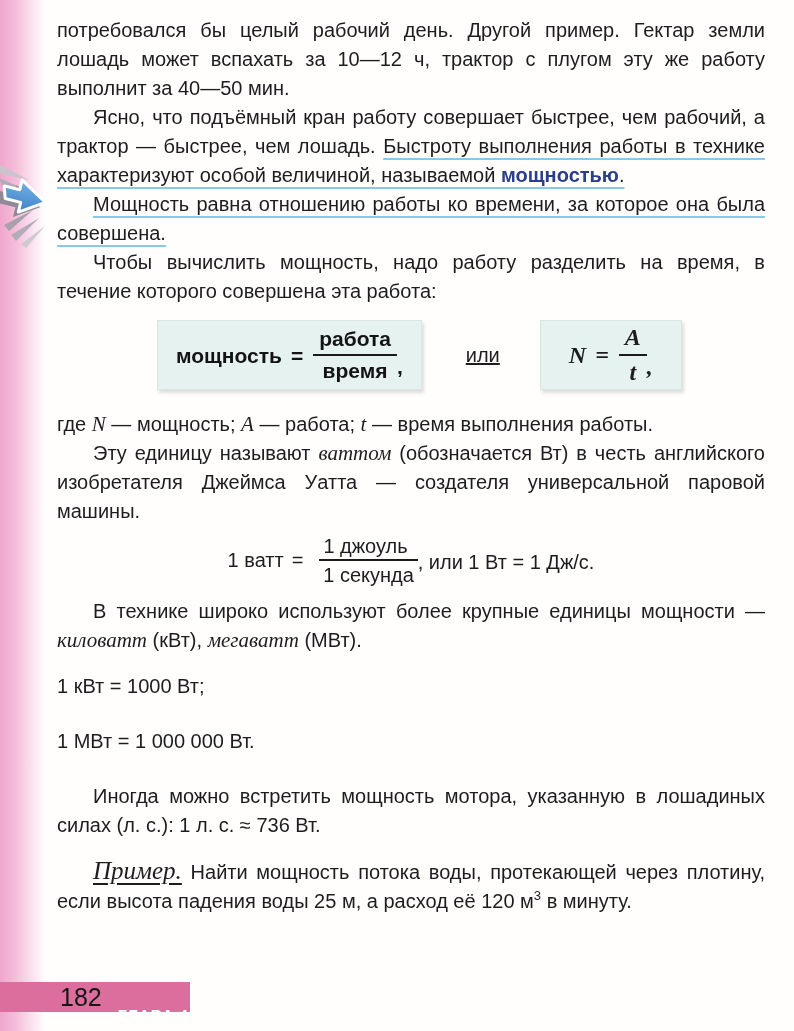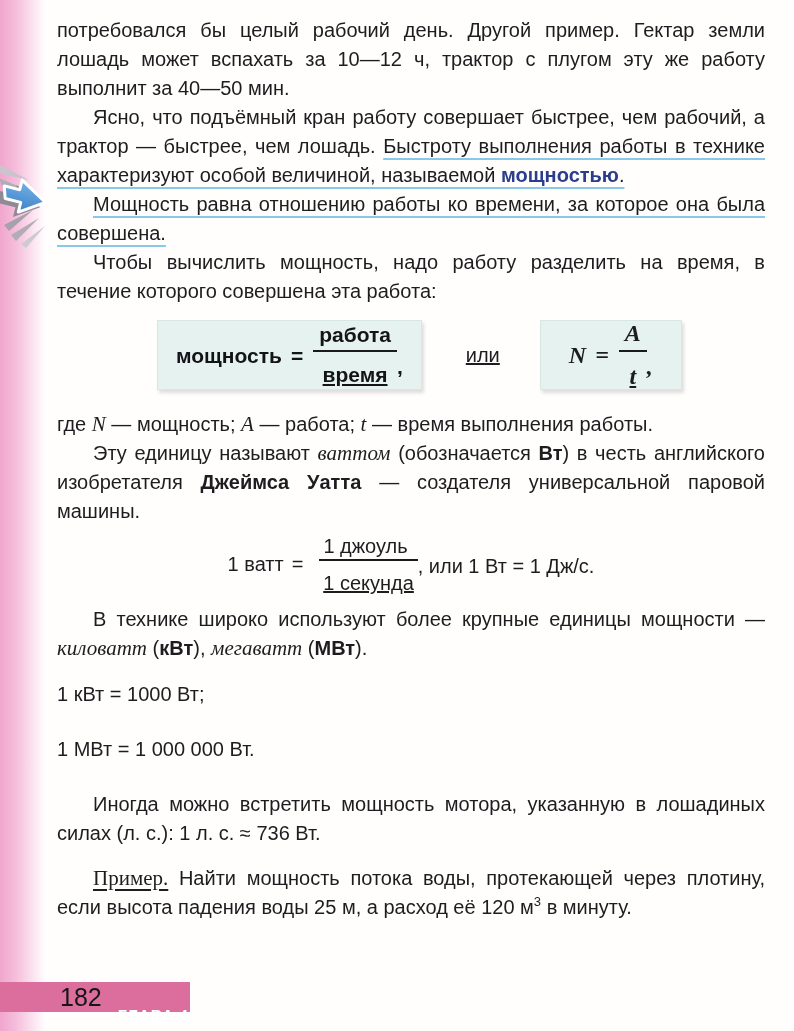--- a/index.html
+++ b/index.html
@@ -18,53 +18,53 @@
   .content{position:absolute;left:57px;top:16px;width:708px;
     font-size:20px;line-height:29px;color:#1d1d1f;text-align:justify;}
   .content p{margin:0;}
   .indent{text-indent:36px;}
 
   .u-blue{text-decoration:underline;text-decoration-color:#86c9ea;
     text-decoration-thickness:2px;text-underline-offset:5px;}
   .term{color:#2b3e8c;font-weight:bold;}
   .var{font-family:"Liberation Serif",serif;font-style:italic;font-size:21px;}
   .it-name{font-family:"Liberation Serif",serif;font-style:italic;font-size:21px;}
-  .b{font-weight:bold;margin-top:48px;}
+  .b{font-weight:normal;margin-top:48px;}
   sup{font-size:13px;line-height:0;}
 
   
   .formula-row{display:flex;align-items:center;margin:14px 0 10px 0;}
   .fbox{background:#e5f2f0;border:1px solid #d7e7e4;
     box-shadow:2px 3px 3px rgba(130,130,130,.25);
     display:flex;align-items:center;padding:7px 18px;height:54px;box-sizing:content-box;}
   .fbox-words{margin-left:100px;font-weight:bold;font-size:21px;color:#141416;}
   .f-or{margin:0 40px 0 44px;text-decoration:underline;}
   .fbox-sym{font-family:"Liberation Serif",serif;font-style:italic;font-weight:bold;
     font-size:24px;padding:7px 28px;}
   .frac{display:inline-flex;flex-direction:column;text-align:center;
     margin-left:10px;line-height:1.12;}
   .frac .num{border-bottom:2px solid #1a1a1c;padding:0 6px 3px;}
-  .frac .den{padding-top:11px;text-decoration:underline;}
+  .frac .den{padding-top:3px;}
   .thin-frac .num{border-bottom-width:2px;padding:0 10px 2px 4px;}
   .feq{margin-left:9px;}
   .fcomma{transform:translateY(11px);}
 
   
   .watt-def{display:flex;justify-content:center;align-items:center;
     margin:9px 0 5px 0;font-size:20px;}
   .watt-def .weq{margin:0 6px 0 8px;}
   .watt-def .tail{transform:translateY(2px);}
 
   .center-eq{margin-top:17px !important;}
   .mt26{margin-top:26px !important;}
   .mt20{margin-top:20px !important;}
   .mt16{margin-top:16px !important;}
   .mt10{margin-top:10px !important;}
 
-  .ex-label{font-family:"Liberation Serif",serif;font-size:21px;
+  .ex-label{font-family:"Liberation Serif",serif;font-style:italic;font-size:25px;
     text-decoration:underline;text-underline-offset:4px;text-decoration-thickness:1.5px;}
 
   
   .footer-bar{position:absolute;left:0;top:982px;width:190px;height:30px;
     background:#db6e9c;display:flex;align-items:center;z-index:3;}
   .page-number{font-size:25px;color:#161616;margin-left:60px;}
   .chapter-label{font-size:16px;font-weight:bold;color:#ffffff;
     margin-left:16px;letter-spacing:.5px;margin-top:40px;}
 </style>
 </head>

